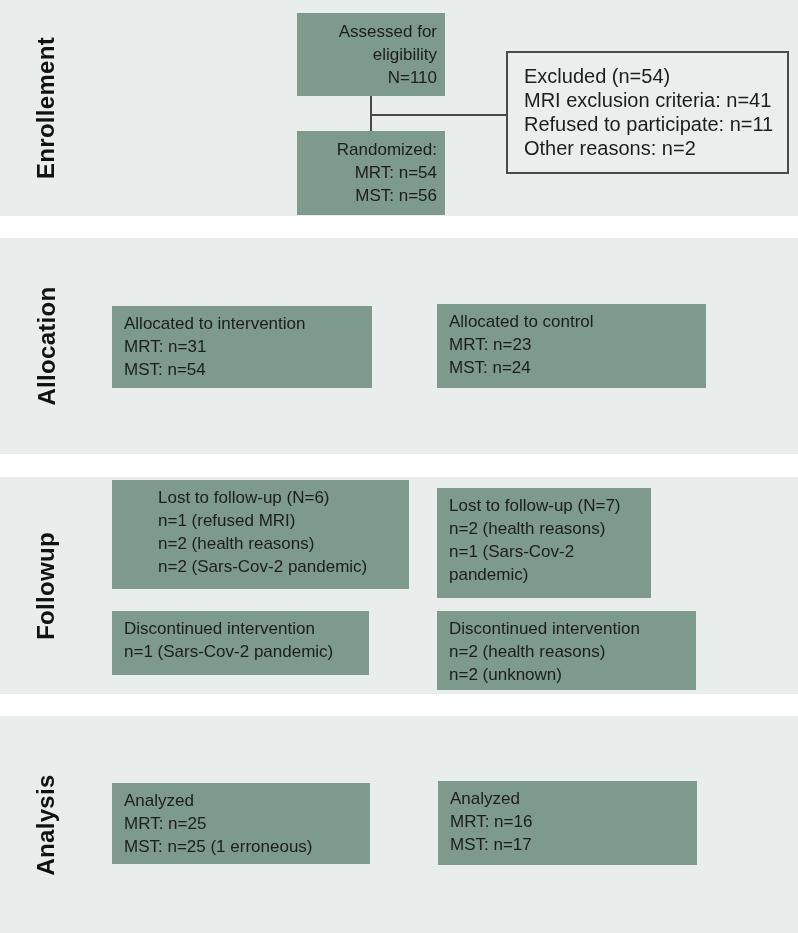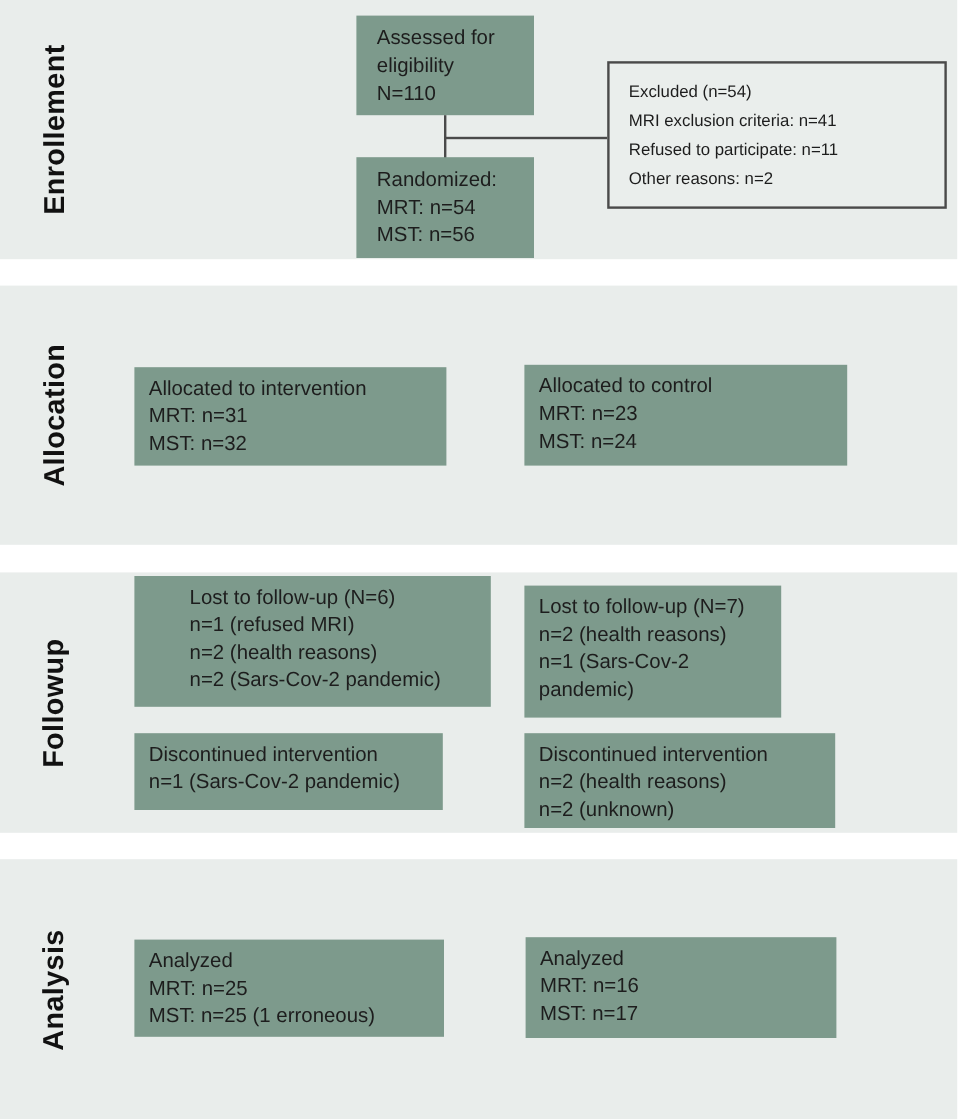--- a/index.html
+++ b/index.html
@@ -47,26 +47,26 @@
   .gbox {
     position: absolute;
     background: var(--box-fill);
     font-size: 17px;
     line-height: 23px;
     font-weight: 500;
     white-space: pre-line;
     padding: 6px 8px 6px 12px;
     color: var(--text);
   }
-  .gbox.enroll { padding-left: 17px; padding-top: 7px; }
+  .gbox.enroll { padding-left: 17px; padding-top: 7px; text-align: right; }
   .outline-box {
     position: absolute;
     background: #eaeeec;
     border: 2px solid var(--outline);
-    font-size: 14px;
+    font-size: 20px;
     line-height: 24px;
     font-weight: 500;
     white-space: pre-line;
     padding: 11px 8px 6px 16px;
     color: var(--text);
   }
   .vline, .hline { position: absolute; background: var(--outline); }
 </style>
 </head>
 <body>
@@ -91,21 +91,21 @@
 MRT: n=54
 MST: n=56</div>
 
   <section class="band" style="top:238px; height:216px;">
     <div class="band-label">
       <span>Allocation</span>
     </div>
   </section>
   <div class="gbox" style="left:112px; top:306px; width:260px; height:82px;">Allocated to intervention
 MRT: n=31
-MST: n=32</div>
+MST: n=54</div>
   <div class="gbox" style="left:437px; top:304px; width:269px; height:84px;">Allocated to control
 MRT: n=23
 MST: n=24</div>
 
   <section class="band" style="top:477px; height:217px;">
     <div class="band-label">
       <span>Followup</span>
     </div>
   </section>
   <div class="gbox" style="left:112px; top:480px; width:297px; height:109px;padding-left:46px;">Lost to follow-up (N=6)

